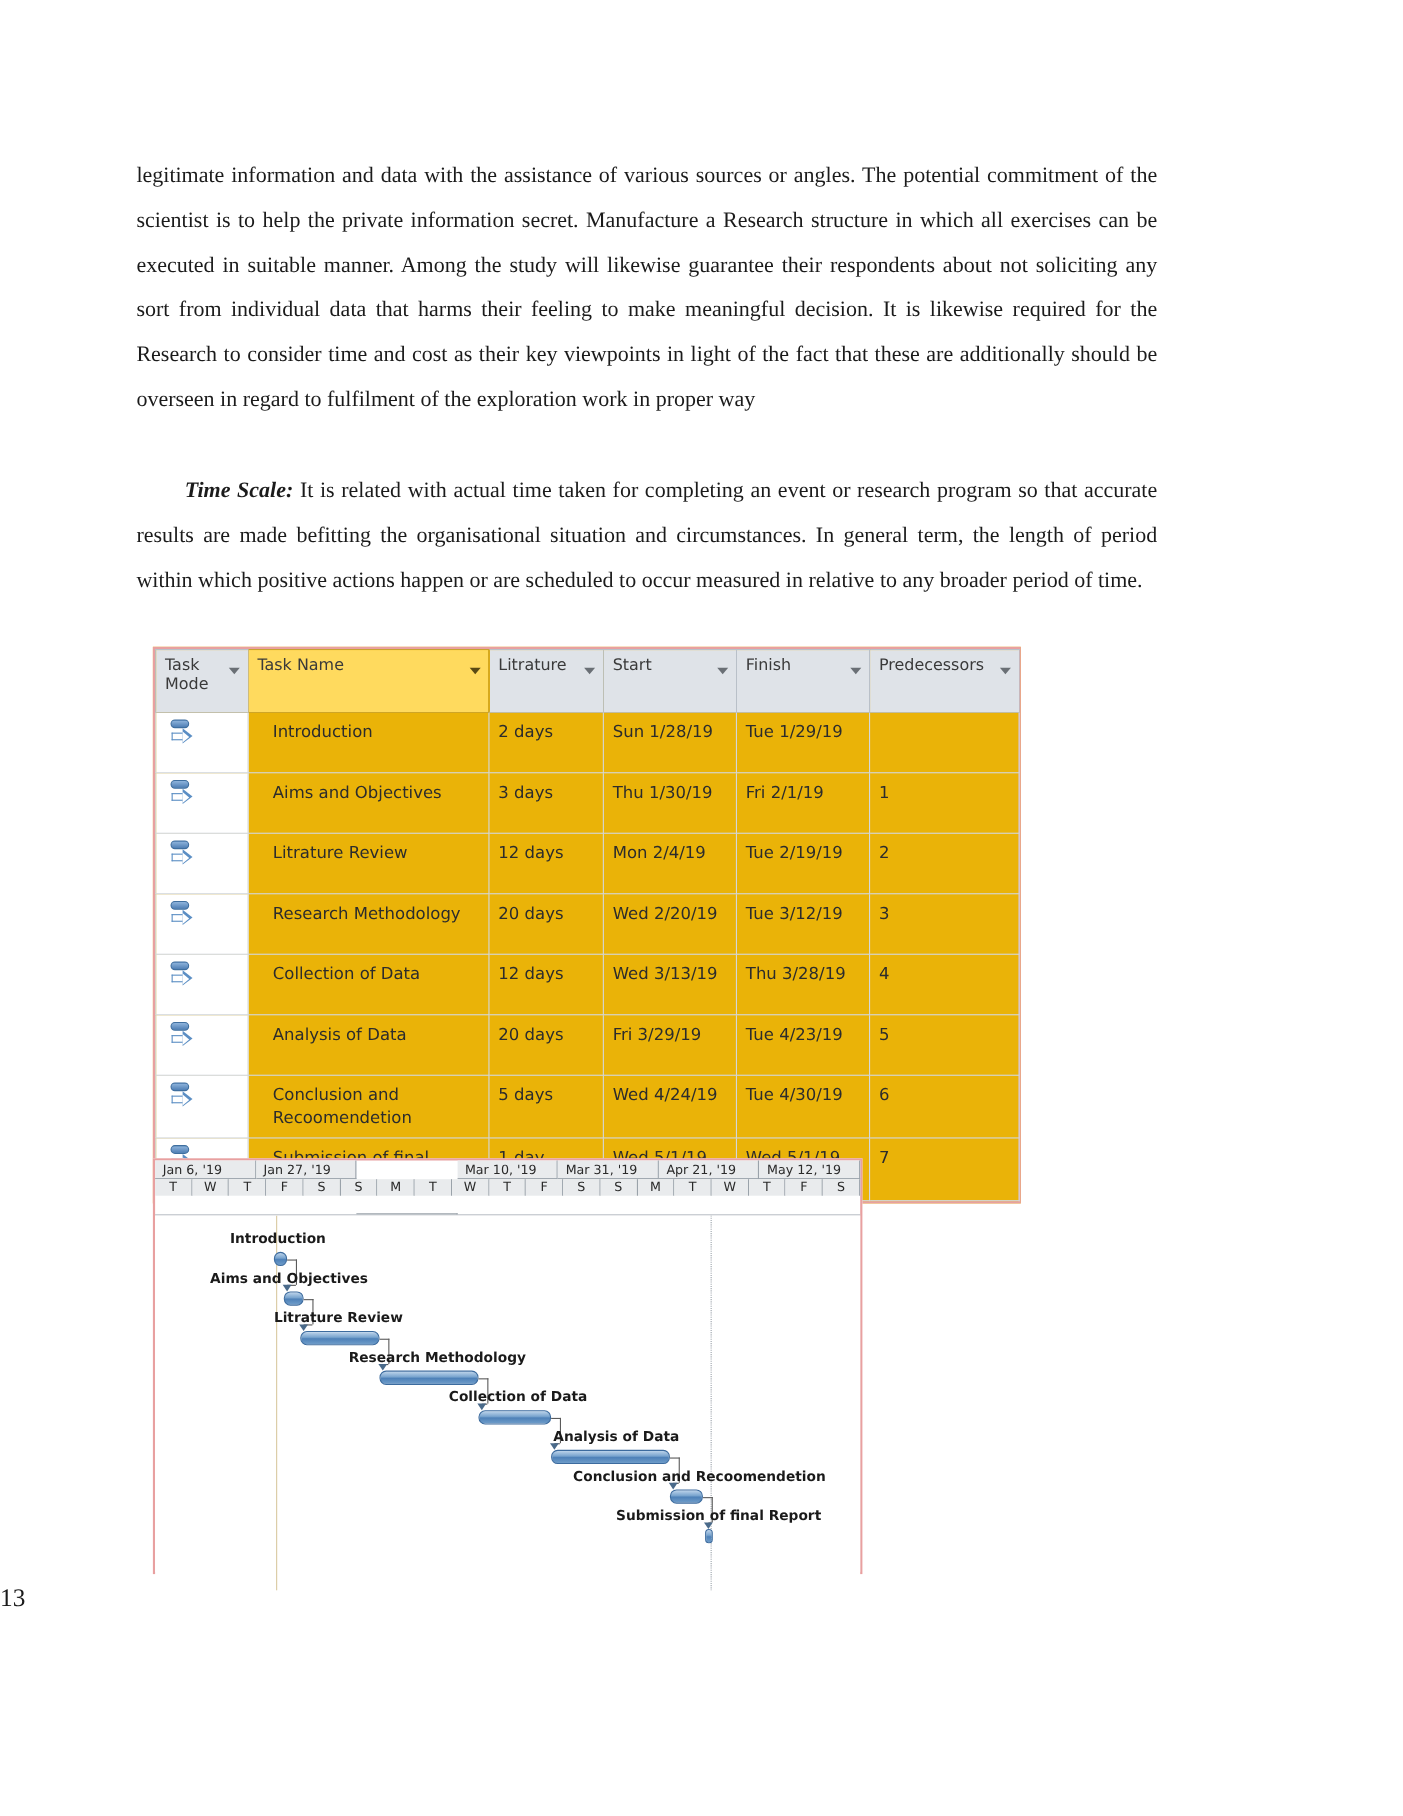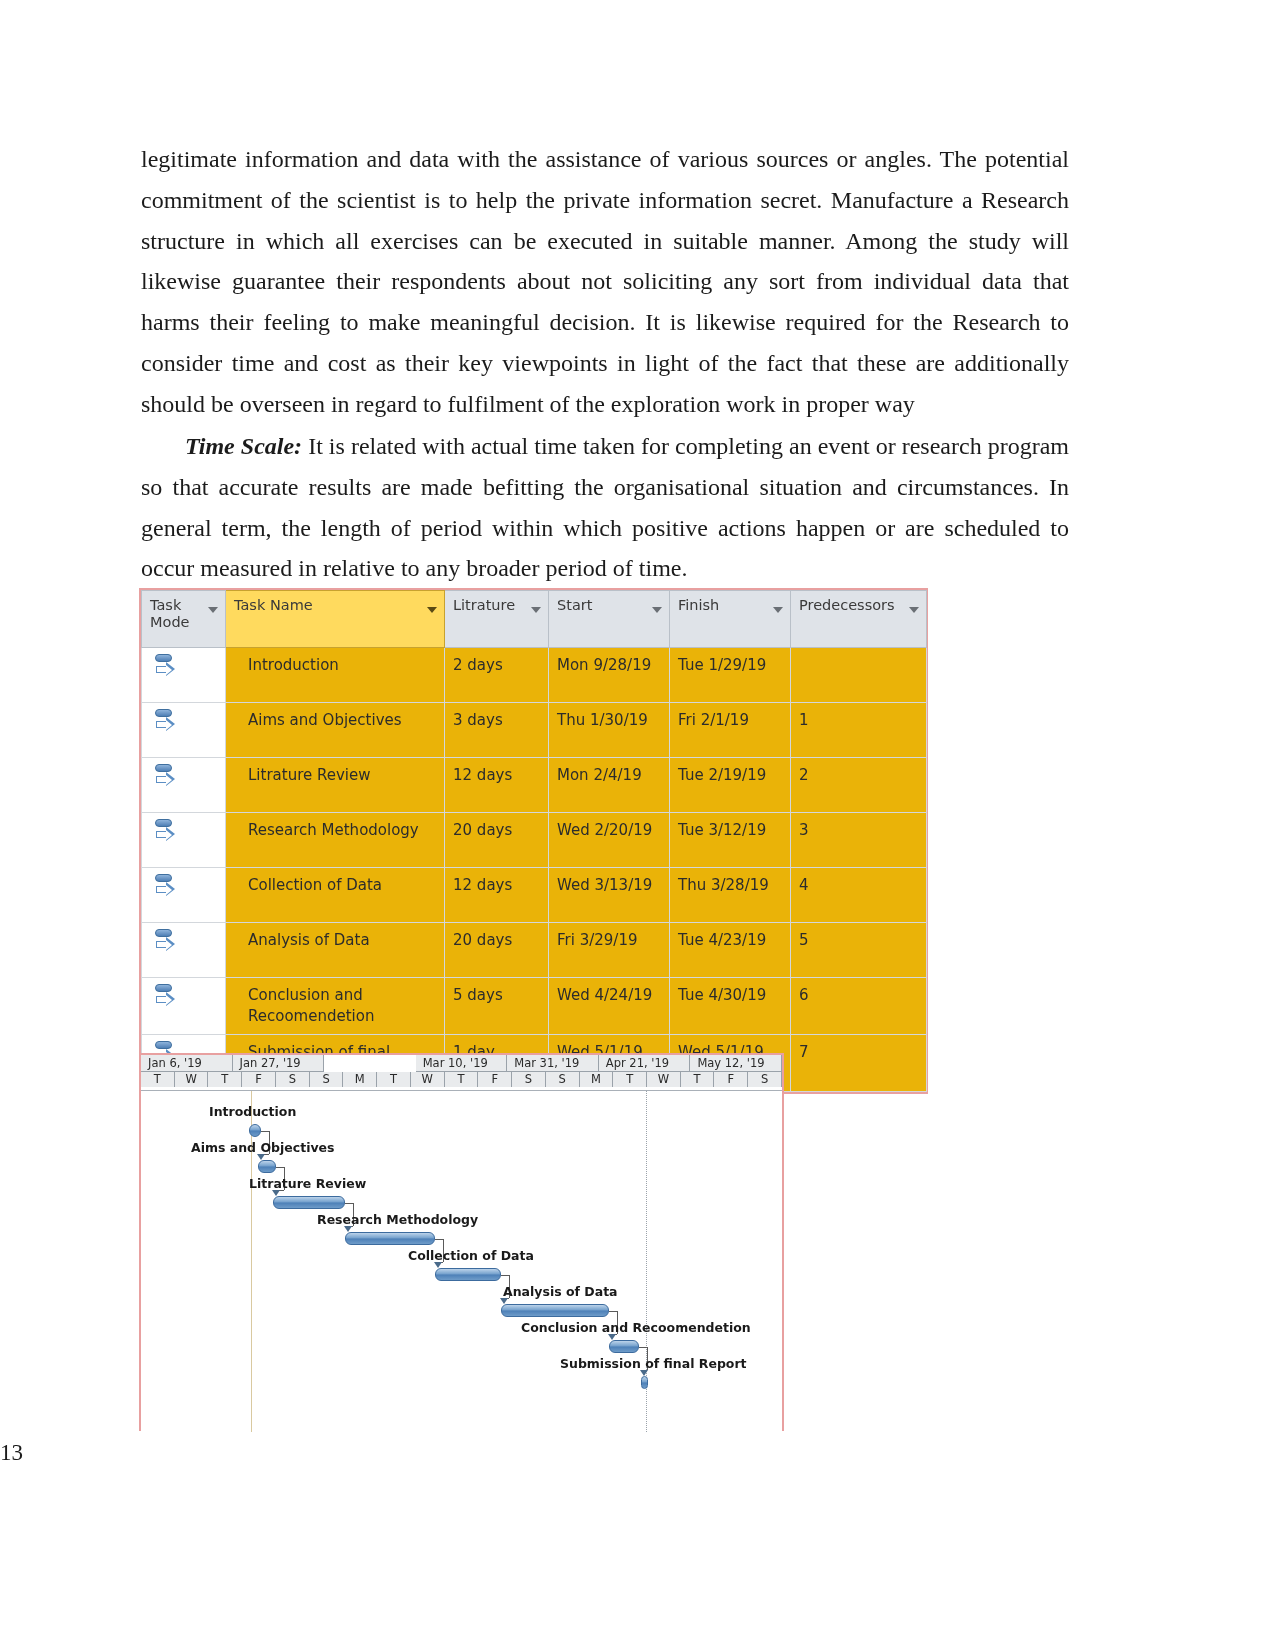--- a/index.html
+++ b/index.html
@@ -19,23 +19,23 @@
   .page {
     position: absolute;
     left: 0; top: 0;
     width: 1275px;
     height: 1651px;
   }
 
   
   .body-text {
     position: absolute;
-    left: 141px;
+    left: 124px;
     width: 928px;
-    font-size: 24px;
+    font-size: 20px;
     line-height: 40.8px;
     text-align: justify;
     text-justify: inter-word;
     color: #1b1b1b;
   }
   #para-1 { top: 139px; }
   #para-2 { top: 426px; }
 
   .para-indent { display: inline-block; width: 44px; }
   .bold-italic { font-weight: bold; font-style: italic; }
@@ -160,21 +160,21 @@
     left: 139px;
     top: 1053px;
     width: 645px;
     height: 378px;
     border: 2px solid #e8a0a0;
     background: #ffffff;
     box-sizing: border-box;
   }
   .gantt-header {
     position: relative;
-    height: 36px;
+    height: 50px;
     border-bottom: 1px solid #a9b0b8;
     box-sizing: border-box;
   }
   .gantt-months {
     display: flex;
     height: 17px;
     box-sizing: border-box;
   }
   .gantt-months .mcell {
     flex: 0 0 auto;
@@ -322,21 +322,21 @@
             <td class="cell-mode">
               <span class="mode-icon">
                 <span class="bar-top"></span>
                 <span class="arrow-body"></span>
                 <span class="arrow-head"></span>
                 <span class="arrow-head-inner"></span>
               </span>
             </td>
             <td class="cell-name">Introduction</td>
             <td class="cell-dur">2 days</td>
-            <td class="cell-start">Mon 9/28/19</td>
+            <td class="cell-start">Sun 1/28/19</td>
             <td class="cell-fin">Tue 1/29/19</td>
             <td class="cell-pred"></td>
           </tr>
           <tr>
             <td class="cell-mode">
               <span class="mode-icon">
                 <span class="bar-top"></span>
                 <span class="arrow-body"></span>
                 <span class="arrow-head"></span>
                 <span class="arrow-head-inner"></span>

